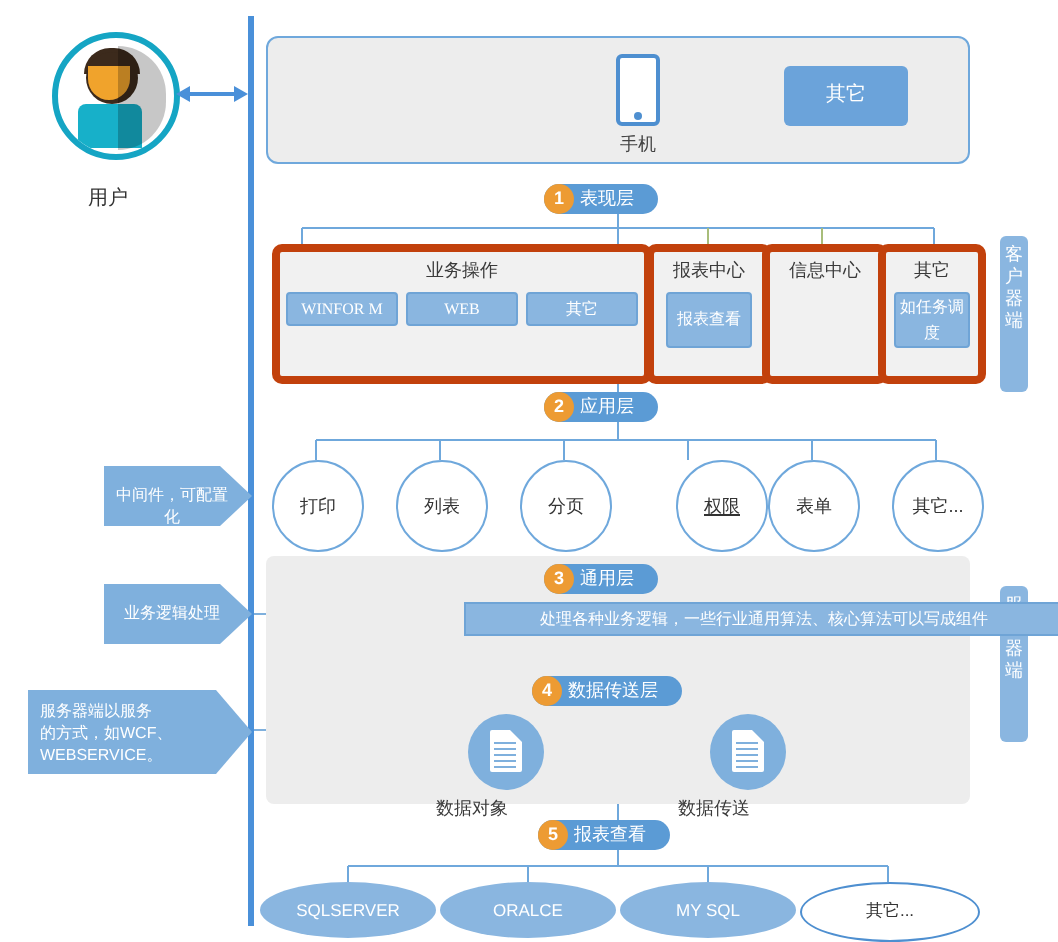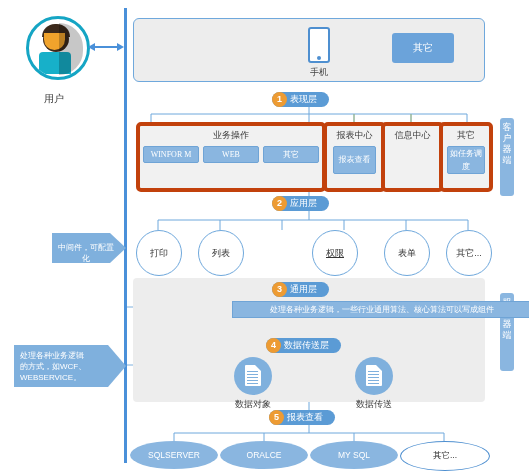--- a/index.html
+++ b/index.html
@@ -92,21 +92,21 @@
   
   .callout{position:absolute;color:#ffffff;font-size:8px;line-height:11px;}
 
   
   .gen-desc{
     position:absolute;background:#8ab6e0;color:#fff;border:1px solid #6fa4d6;
     font-size:8px;text-align:center;line-height:13px;white-space:nowrap;
   }
 
   
-  .dt{position:absolute;text-align:center;width:70px;}
+  .dt{position:absolute;text-align:left;width:70px;}
   .dt-icon{
     width:38px;height:38px;border-radius:50%;background:#7fb0dd;margin:0 auto;position:relative;
   }
   .dt-doc{
     position:absolute;left:11px;top:8px;width:16px;height:21px;background:#ffffff;border-radius:1px;
   }
   .dt-doc:after{
     content:"";position:absolute;right:0;top:0;border-top:6px solid #7fb0dd;border-left:6px solid transparent;
   }
   .dt-lines{position:absolute;left:13px;top:14px;width:11px;}
@@ -260,21 +260,24 @@
     <div class="pill">应用层</div>
     <div class="num">2</div>
   </div>
 
   <div class="ccircle" style="left:136px;top:230px;">
     <span>打印</span>
   </div>
   <div class="ccircle" style="left:198px;top:230px;">
     <span>列表</span>
   </div>
-  <div class="ccircle" style="left:312px;top:230px;text-decoration:underline;">
+  <div class="ccircle" style="left:260px;top:230px;">
+    <span>分页</span>
+  </div>
+  <div class="ccircle" style="left:338px;top:230px;text-decoration:underline;">
     <span>权限</span>
   </div>
   <div class="ccircle" style="left:384px;top:230px;">
     <span>表单</span>
   </div>
   <div class="ccircle" style="left:446px;top:230px;">
     <span>其它...</span>
   </div>
 
   <div class="abs panel-mid"></div>
@@ -336,25 +339,31 @@
     <span>其它...</span>
   </div>
 
   <div class="callout" style="left:52px;top:233px;width:74px;height:30px;">
     <svg width="74" height="30" viewBox="0 0 74 30" style="position:absolute;left:0;top:0;">
       <polygon points="0,0 58,0 74,15 58,30 0,30" fill="#7fb0dd"></polygon>
     </svg>
     <div style="position:absolute;left:6px;top:9px;width:56px;text-align:center;">中间件，可配置化</div>
   </div>
 
+  <div class="callout" style="left:52px;top:292px;width:74px;height:30px;">
+    <svg width="74" height="30" viewBox="0 0 74 30" style="position:absolute;left:0;top:0;">
+      <polygon points="0,0 58,0 74,15 58,30 0,30" fill="#7fb0dd"></polygon>
+    </svg>
+    <div style="position:absolute;left:6px;top:9px;width:56px;text-align:center;">业务逻辑处理</div>
+  </div>
 
   <div class="callout" style="left:14px;top:345px;width:112px;height:42px;">
     <svg width="112" height="42" viewBox="0 0 112 42" style="position:absolute;left:0;top:0;">
       <polygon points="0,0 94,0 112,21 94,42 0,42" fill="#7fb0dd"></polygon>
     </svg>
     <div style="position:absolute;left:6px;top:5px;width:92px;">
-      <div>处理各种业务逻辑</div>
+      <div>服务器端以服务</div>
       <div>的方式，如WCF、</div>
       <div>WEBSERVICE。</div>
     </div>
   </div>
 
 </div>
 
 </body></html>

